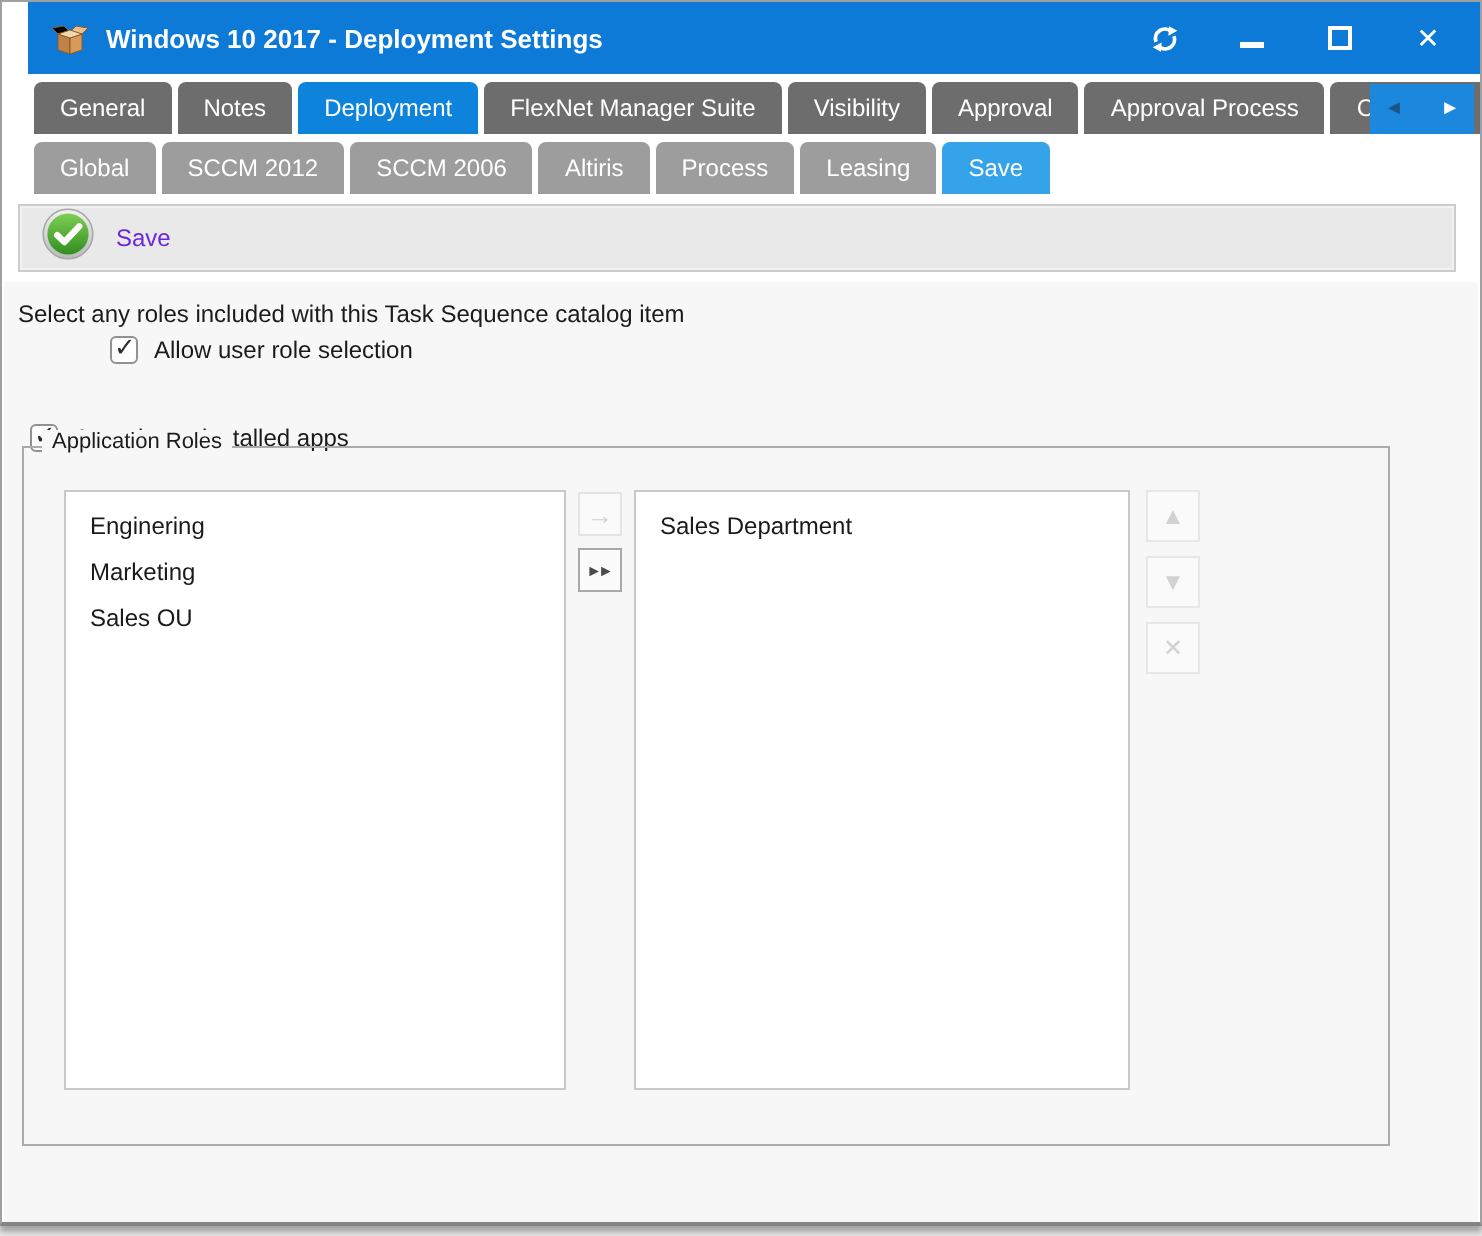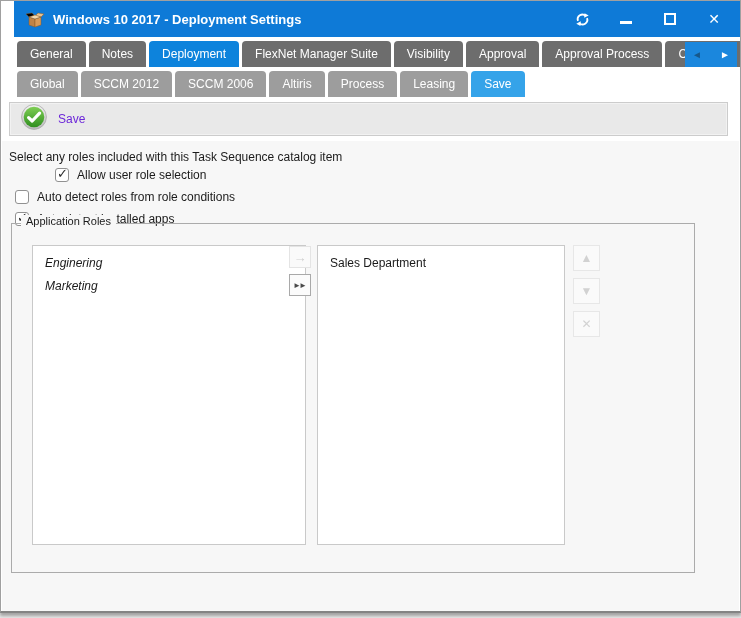--- a/index.html
+++ b/index.html
@@ -120,21 +120,21 @@
     background: #f7f7f7; padding: 0 5px;
     font-size: 11px; color: #1b1b1b;
   }
   .listbox {
     position: absolute; top: 21px; height: 300px;
     background: #ffffff;
     border: 1px solid #c9c9c9;
     padding: 6px 4px 0 12px;
     overflow: hidden;
   }
-  .listbox.left { left: 20px; width: 274px; font-style: italic; }
+  .listbox.left { left: 20px; width: 251px; }
   .listbox.right { left: 305px; width: 248px; }
   .list-item { font-size: 12px; color: #1a1a1a; line-height: 23px; cursor: default; }
   .mid-col { position: absolute; left: 277px; top: 22px; display: flex; flex-direction: column; gap: 6px; }
   .sq-btn {
     width: 22px; height: 22px;
     background: #fbfbfb;
     border: 1px solid #a9a9a9;
     display: flex; align-items: center; justify-content: center;
     color: #4a4a4a; cursor: default;
   }
@@ -236,35 +236,32 @@
     </span>
   </div>
 
   <div class="main">
     <div class="instruction">Select any roles included with this Task Sequence catalog item</div>
 
     <div class="cb-row r0">
       <span class="cb-box checked"></span>
       <span class="cb-label">Allow user role selection</span>
     </div>
-    <div class="cb-row r1">
-      <span class="cb-box"></span>
-      <span class="cb-label">Auto detect roles from role conditions</span>
-    </div>
     <div class="cb-row r2">
       <span class="cb-box checked"></span>
       <span class="cb-label">Auto detect installed apps</span>
     </div>
 
     <div class="groupbox">
       <span class="legend">Application Roles</span>
 
       <div class="listbox left">
         <div class="list-item">Enginering</div>
         <div class="list-item">Marketing</div>
+        <div class="list-item">Sales OU</div>
       </div>
 
       <div class="mid-col">
         <span class="sq-btn disabled">
           <span class="g-single">→</span>
         </span>
         <span class="sq-btn">
           <span class="g-double">►►</span>
         </span>
       </div>

